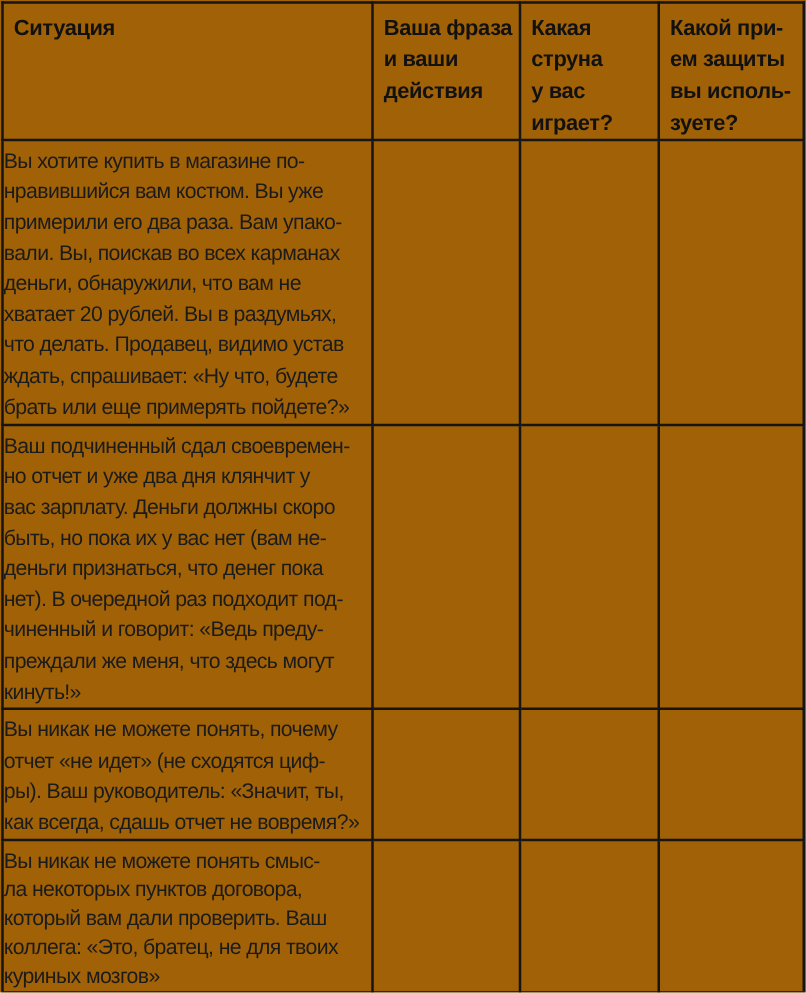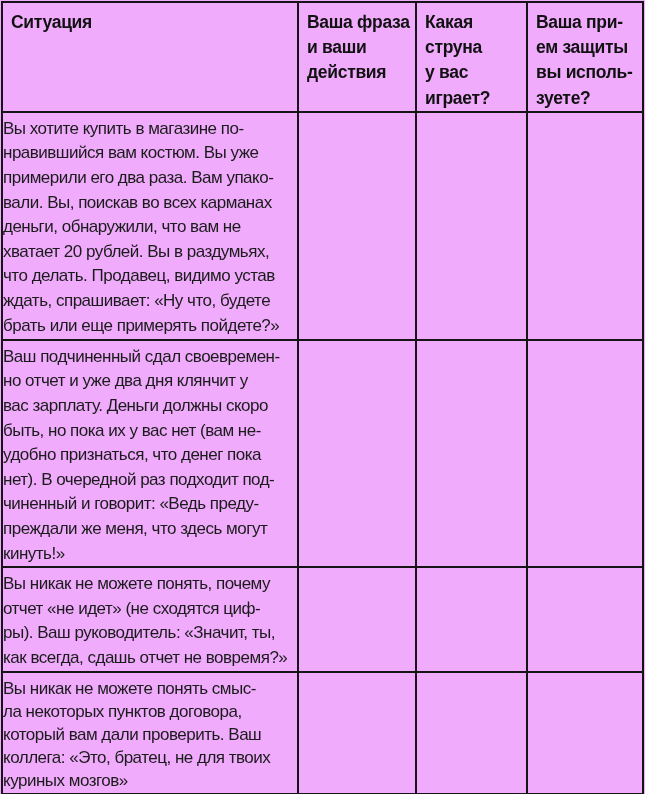--- a/index.html
+++ b/index.html
@@ -4,21 +4,21 @@
 <style>
   html, body {
     margin: 0;
     padding: 0;
     background: #ffffff;
     width: 645px;
   }
   .page {
     width: 645px;
     height: 794px;
-    background: #f0abfc;
+    background: #a16207;
     box-sizing: border-box;
     font-family: "Liberation Sans", "DejaVu Sans", sans-serif;
     overflow: hidden;
   }
   table.exercise {
     border-collapse: collapse;
     table-layout: fixed;
     width: 641px;
     margin: 1px 0 0 1px;
     border: 2px solid #151515;
@@ -69,21 +69,21 @@
     <thead>
       <tr class="header-row">
         <th>Ситуация</th>
         <th>Ваша фраза
 и ваши
 действия</th>
         <th>Какая
 струна
 у вас
 играет?</th>
-        <th>Ваша при-
+        <th>Какой при-
 ем защиты
 вы исполь-
 зуете?</th>
       </tr>
     </thead>
     <tbody>
       <tr class="row-1">
         <td>Вы хотите купить в магазине по-
 нравившийся вам костюм. Вы уже
 примерили его два раза. Вам упако-
@@ -95,21 +95,21 @@
 брать или еще примерять пойдете?»</td>
         <td></td>
         <td></td>
         <td></td>
       </tr>
       <tr class="row-2">
         <td>Ваш подчиненный сдал своевремен-
 но отчет и уже два дня клянчит у
 вас зарплату. Деньги должны скоро
 быть, но пока их у вас нет (вам не-
-удобно признаться, что денег пока
+деньги признаться, что денег пока
 нет). В очередной раз подходит под-
 чиненный и говорит: «Ведь преду-
 преждали же меня, что здесь могут
 кинуть!»</td>
         <td></td>
         <td></td>
         <td></td>
       </tr>
       <tr class="row-3">
         <td>Вы никак не можете понять, почему

